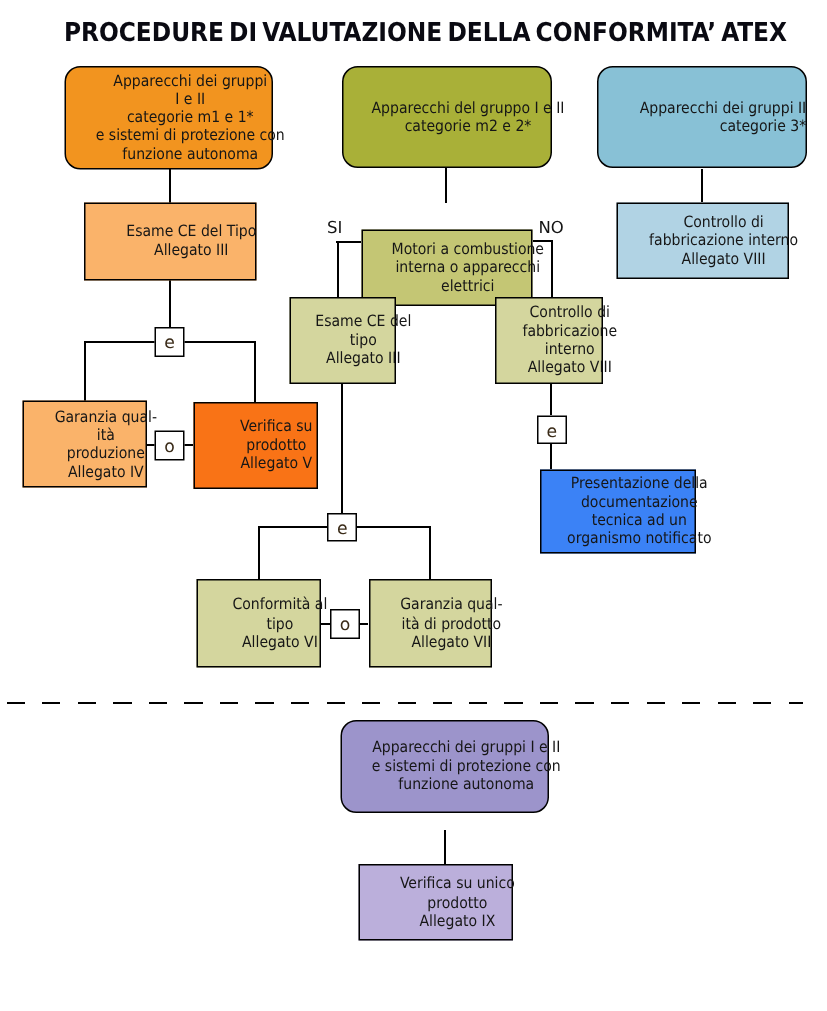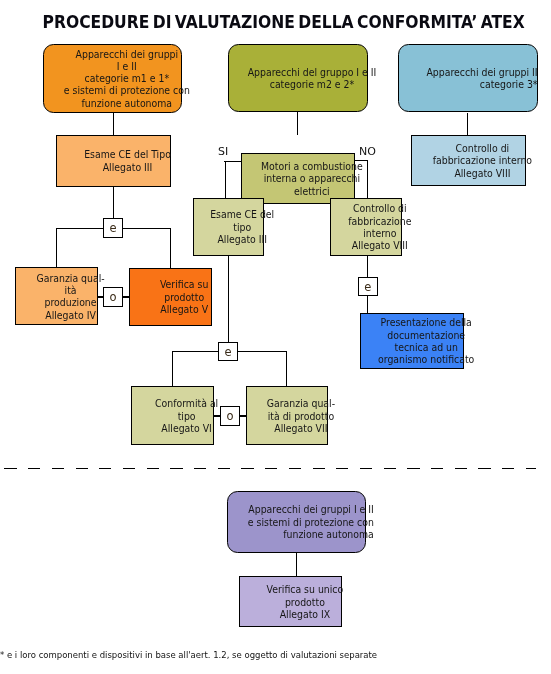--- a/index.html
+++ b/index.html
@@ -86,33 +86,32 @@
       </div>
       <div class="node" style="left: 316.2px; top: 312.9px; width: 104px; height: 56px; background: #3b82f6; margin-left: 44px;">
         <span class="txt">Presentazione della<br>documentazione<br>tecnica ad un<br>organismo notificato</span>
       </div>
       <div class="node" style="left: 131px; top: 386.4px; width: 83.2px; height: 59.1px; background: rgb(212, 214, 158);">
         <span class="txt">Conformità al<br>tipo<br>Allegato VI</span>
       </div>
       <div class="node" style="left: 245.6px; top: 386.4px; width: 82.6px; height: 59.1px; background: rgb(212, 214, 158);">
         <span class="txt">Garanzia qual-<br>ità di prodotto<br>Allegato VII</span>
       </div>
-      <div class="node rounded" style="left: 227.4px; top: 491px; width: 138.9px; height: 61.7px; background: rgb(156, 148, 203); text-align: right;">
+      <div class="node rounded" style="left: 227.4px; top: 480px; width: 138.9px; height: 61.7px; background: rgb(156, 148, 203);">
         <span class="txt">Apparecchi dei gruppi I e II<br>e sistemi di protezione con<br>funzione autonoma</span>
       </div>
       <div class="node" style="left: 239.4px; top: 575.9px; width: 103px; height: 51.6px; background: rgb(187, 175, 219);">
         <span class="txt">Verifica su unico<br>prodotto<br>Allegato IX</span>
       </div>
     </div>
   <div id="juncs">
       <div class="junc" style="left: 103.2px; top: 218.3px; width: 19.7px; height: 19.3px;">e</div>
       <div class="junc" style="left: 103.2px; top: 287px; width: 19.7px; height: 19.9px;">o</div>
       <div class="junc" style="left: 358.1px; top: 276.9px; width: 19.6px; height: 19.2px;">e</div>
       <div class="junc" style="left: 218.3px; top: 342.1px; width: 19.7px; height: 18.7px;">e</div>
       <div class="junc" style="left: 220.2px; top: 406.3px; width: 19.8px; height: 19.6px;">o</div>
     </div>
   <div id="dlabels">
       <div class="lbl" style="left: 218px; top: 145.8px;">SI</div>
       <div class="lbl" style="left: 359px; top: 145.8px;">NO</div>
     </div>
 
-  <div class="note" style="left: 0px; top: 650px;">* e i loro componenti e dispositivi in base all'aert. 1.2, se oggetto di valutazioni separate</div>
 </div>
 
 </body></html>

